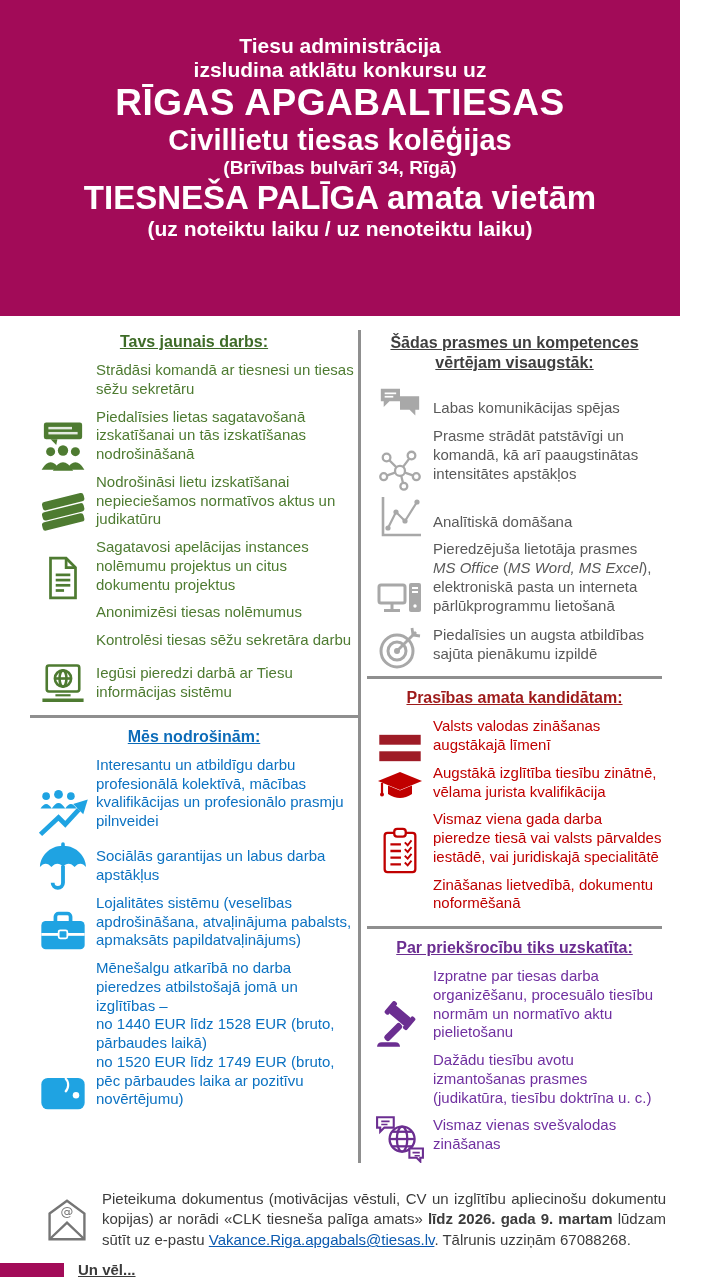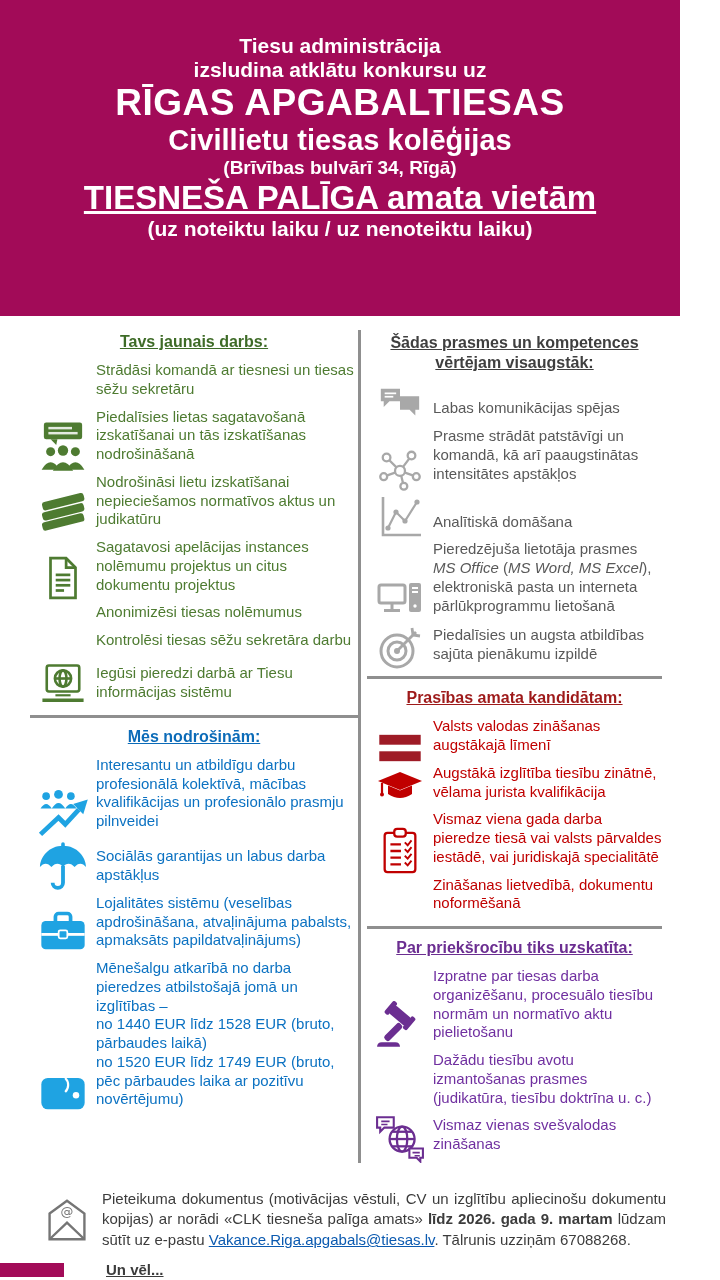--- a/index.html
+++ b/index.html
@@ -17,21 +17,21 @@
         font-family:"Liberation Sans",sans-serif;}
   
   .header{box-sizing:border-box;height:316px;background:var(--magenta);color:#fff;
           text-align:center;padding-top:34px;}
   .header p{margin:0;font-weight:700;}
   .hl-0{font-size:21px;margin-bottom:12px;}
   .hl-1{font-size:21px;margin-bottom:10px;}
   .hl-2{font-size:37px;margin-bottom:13px;letter-spacing:.5px;}
   .hl-3{font-size:29px;margin-bottom:15px;}
   .hl-4{font-size:19px;margin-bottom:12px;}
-  .hl-5{font-size:33px;margin-bottom:11px;text-decoration:underline;}
+  .hl-5{font-size:33px;margin-bottom:11px;}
   .hl-6{font-size:21px;}
   
   .content{display:flex;align-items:stretch;padding:12px 10px 0 0;}
   .col-left{flex:none;width:358px;box-sizing:border-box;padding-left:30px;}
   .v-div{flex:none;width:3px;background:var(--divider);margin:2px 6px 0 0;}
   .col-right{flex:1;min-width:0;padding-right:8px;}
   .sec-head{font-weight:700;font-size:16px;text-align:center;
             text-decoration:underline;margin:5px 0 10px;}
   .sec-job  .sec-head{color:var(--green-dark);}
   .sec-offer .sec-head{color:var(--blue-head);}
@@ -48,21 +48,21 @@
   .sec-skills .txt{color:var(--gray-text);}
   .sec-req  .txt{color:var(--red);}
   .sec-adv  .txt{color:var(--purple);}
   .h-div{height:3px;background:var(--divider);margin:4px 0 10px;}
   
   .footer{padding:26px 14px 0 44px;}
   .f-row{display:flex;gap:12px;}
   .f-ico{flex:0 0 46px;display:flex;justify-content:center;align-items:center;}
   .f-txt{flex:1;font-size:15px;line-height:1.38;color:var(--footer-text);text-align:justify;}
   .f-more{font-weight:700;font-size:15px;text-decoration:underline;
-          color:var(--footer-text);margin:10px 0 3px 62px;}
+          color:var(--footer-text);margin:10px 0 3px 34px;}
   .email-link{color:#0B5AB0;text-decoration:underline;cursor:pointer;}
   .accent{position:absolute;left:0;bottom:3px;width:64px;height:14px;background:var(--magenta);}
 </style>
 </head>
 <body>
 
 <div class="page">
 
   <div class="header">
     <p class="hl-0">Tiesu administrācija</p>

